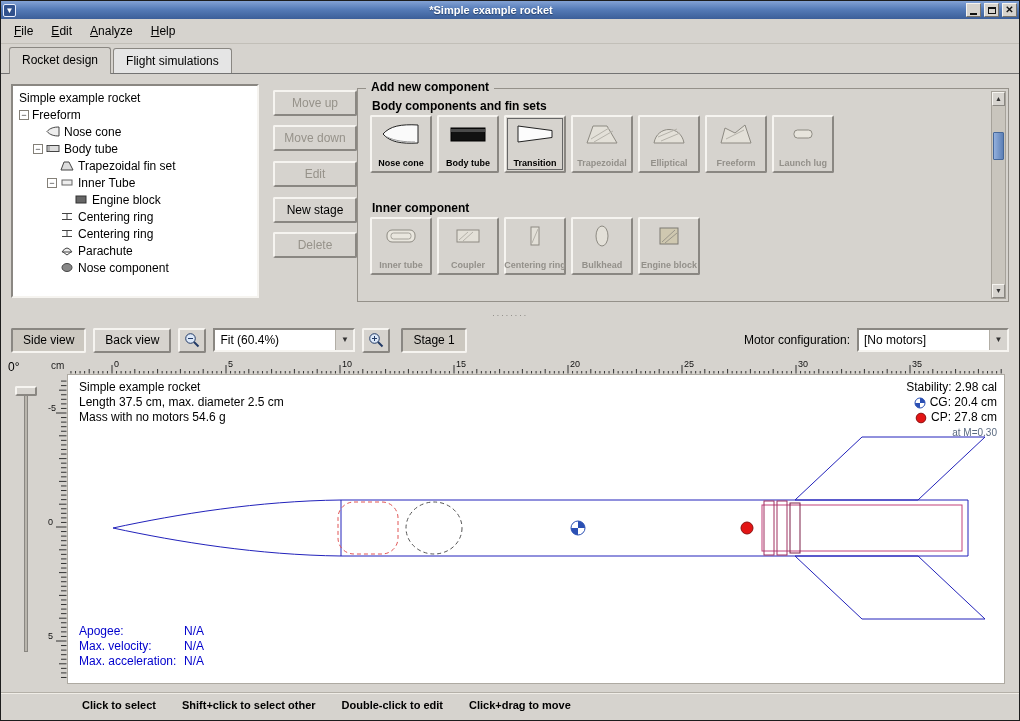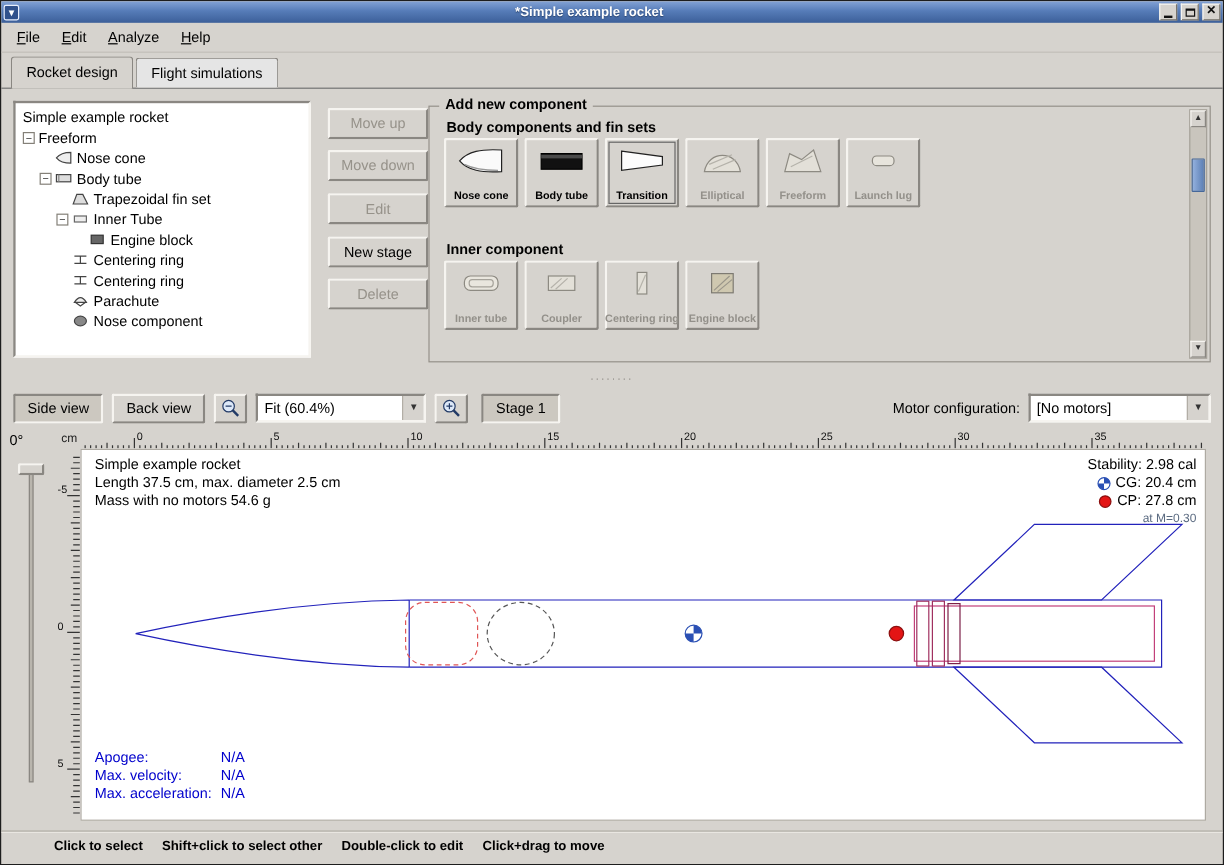--- a/index.html
+++ b/index.html
@@ -84,21 +84,21 @@
   .draw{position:absolute;left:66px;top:16px;width:938px;height:310px;background:#fff;border:1px solid #aeaaa2}
   .rocket-svg{position:absolute;left:0;top:0;width:936px;height:308px}
   .info{position:absolute;left:11px;top:5px;line-height:15px;font-size:12px}
   .stab{position:absolute;right:7px;top:5px;text-align:right;line-height:15px;font-size:12px}
   .stab-row{display:flex;align-items:center;justify-content:flex-end;gap:4px}
   .mach{font-size:10px;color:#5a6a80}
   .flight{position:absolute;left:11px;bottom:14px;color:#0000cc;line-height:15px;font-size:12px}
   .fl-label{display:inline-block;width:105px}
 
   
-  .statusbar{height:24px;border-top:1px solid #b4b0a8;box-shadow:inset 0 1px 0 #f0ede7;display:flex;align-items:center;padding-left:44px;gap:16px;font-size:11px;font-weight:bold}
+  .statusbar{height:24px;border-top:1px solid #b4b0a8;box-shadow:inset 0 1px 0 #f0ede7;display:flex;align-items:center;padding-left:81px;gap:26px;font-size:11px;font-weight:bold}
 </style>
 </head>
 <body>
 
 <div class="window">
 
   <div class="titlebar">
     <span class="win-icon">▼</span>
     <span class="title-text">*Simple example rocket</span>
     <span class="tb-btn">
@@ -222,20 +222,27 @@
           <span class="clabel">Body tube</span>
         </div>
         <div class="comp-btn selected">
           <svg class="cicon" viewBox="0 0 40 26">
               <path d="M3 5 L37 9.5 L37 16.5 L3 21 Z" fill="#fcfcfc" stroke="#222"></path>
             </svg>
           <span class="clabel">Transition</span>
         </div>
         <div class="comp-btn disabled">
           <svg class="cicon" viewBox="0 0 40 26">
+              <path d="M5 22 L11 5 L25 5 L35 22 Z" fill="#e3e0d8" stroke="#8d8a82"></path>
+              <path d="M9 18 L27 7 M12 21 L31 10" stroke="#b5b2aa" fill="none"></path>
+            </svg>
+          <span class="clabel">Trapezoidal</span>
+        </div>
+        <div class="comp-btn disabled">
+          <svg class="cicon" viewBox="0 0 40 26">
               <path d="M5 22 C8 4 32 4 35 22 Z" fill="#e3e0d8" stroke="#8d8a82"></path>
               <path d="M9 16 L28 8 M12 20 L31 12" stroke="#b5b2aa" fill="none"></path>
             </svg>
           <span class="clabel">Elliptical</span>
         </div>
         <div class="comp-btn disabled">
           <svg class="cicon" viewBox="0 0 40 26">
               <path d="M5 22 L9 7 L19 12 L29 4 L35 22 Z" fill="#e3e0d8" stroke="#8d8a82"></path>
               <path d="M10 18 L28 9" stroke="#b5b2aa" fill="none"></path>
             </svg>
@@ -265,20 +272,26 @@
               <path d="M11 17 L20 9 M15 18 L25 9" stroke="#b5b2aa" fill="none"></path>
             </svg>
           <span class="clabel">Coupler</span>
         </div>
         <div class="comp-btn disabled">
           <svg class="cicon" viewBox="0 0 40 26">
               <rect x="16" y="4" width="8" height="18" fill="#e3e0d8" stroke="#8d8a82"></rect>
               <path d="M17 20 L23 6" stroke="#b5b2aa" fill="none"></path>
             </svg>
           <span class="clabel">Centering ring</span>
+        </div>
+        <div class="comp-btn disabled">
+          <svg class="cicon" viewBox="0 0 40 26">
+              <ellipse cx="20" cy="13" rx="6" ry="10" fill="#e3e0d8" stroke="#8d8a82"></ellipse>
+            </svg>
+          <span class="clabel">Bulkhead</span>
         </div>
         <div class="comp-btn disabled">
           <svg class="cicon" viewBox="0 0 40 26">
               <rect x="11" y="5" width="18" height="16" fill="#cfc8b0" stroke="#7d7a72"></rect>
               <path d="M13 19 L26 7 M16 20 L28 10" stroke="#9a968a" fill="none"></path>
             </svg>
           <span class="clabel">Engine block</span>
         </div>
       </div>
 

